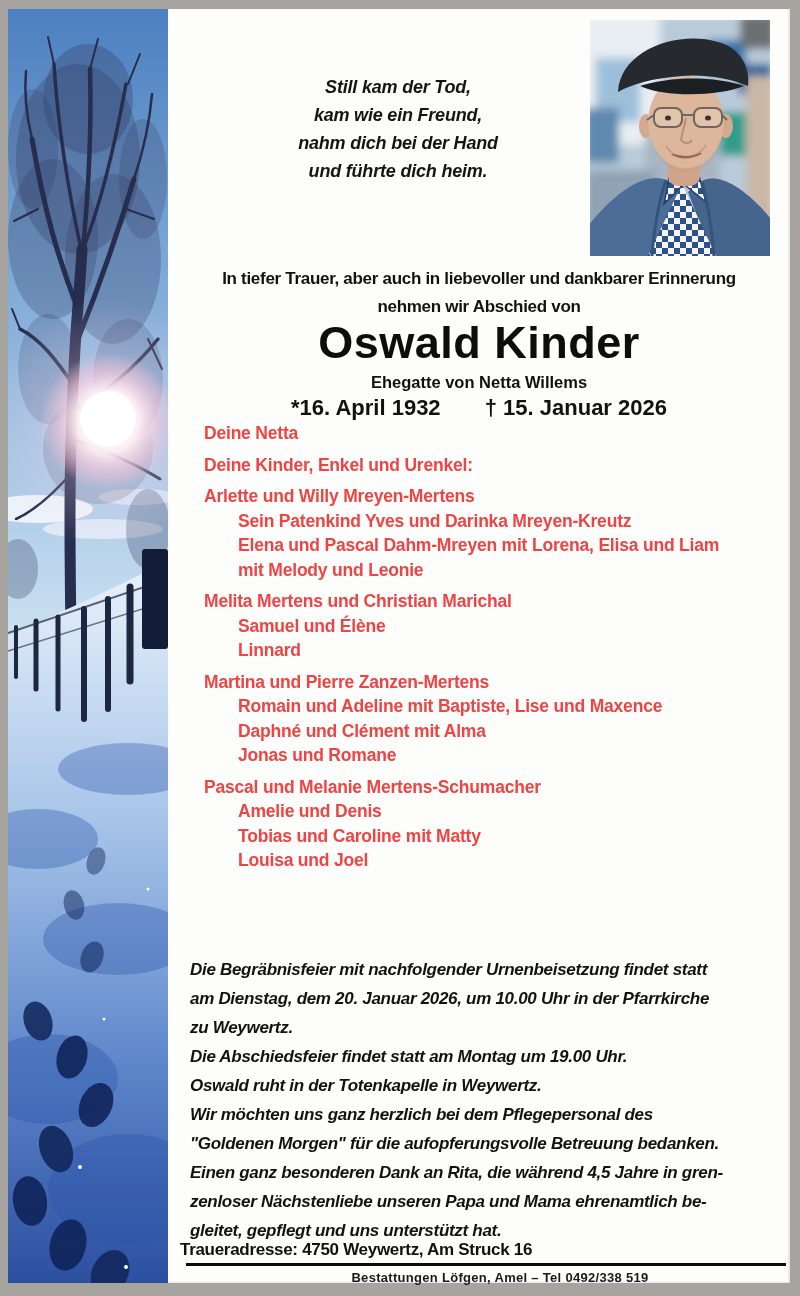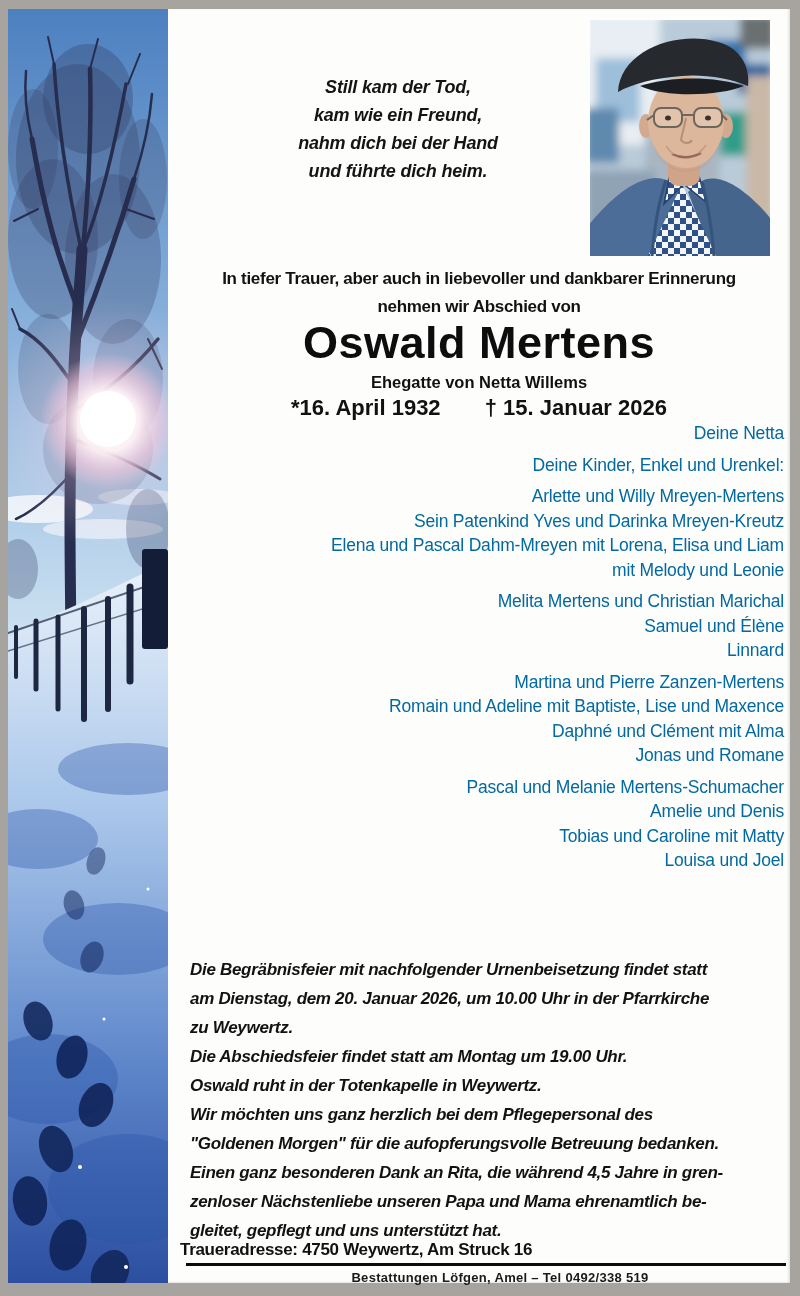--- a/index.html
+++ b/index.html
@@ -39,22 +39,22 @@
     position:absolute;left:164px;top:364px;right:4px;
     text-align:center;font-weight:bold;font-size:16.5px;white-space:nowrap;
   }
   .deceased-dates{
     position:absolute;left:164px;top:386px;right:4px;
     text-align:center;font-weight:bold;font-size:22px;white-space:nowrap;
   }
   .deceased-dates .death{margin-left:38px;}
   .mourners{
     position:absolute;left:196px;top:412px;width:580px;
-    font-weight:normal;font-size:17.5px;line-height:24.5px;letter-spacing:-0.2px;
-    white-space:nowrap;color:#0369a1;text-align:right;
+    font-weight:bold;font-size:17.5px;line-height:24.5px;letter-spacing:-0.2px;
+    white-space:nowrap;color:#ef4444;
   }
   .mourners .spouse{margin-bottom:7px;}
   .mourners .children-label{margin-bottom:7px;}
   .mourners .group{margin-bottom:7px;}
   .mourners .gmember{padding-left:34px;}
   .notices{
     position:absolute;left:182px;top:946px;width:600px;
     font-weight:bold;font-size:17px;line-height:29px;letter-spacing:-0.3px;
     color:#121212;
   }
@@ -254,21 +254,21 @@
       <div class="poem-line">kam wie ein Freund,</div>
       <div class="poem-line">nahm dich bei der Hand</div>
       <div class="poem-line">und führte dich heim.</div>
     </div>
 
   <div class="intro">
     <div>In tiefer Trauer, aber auch in liebevoller und dankbarer Erinnerung</div>
     <div>nehmen wir Abschied von</div>
   </div>
 
-  <div class="deceased-name">Oswald Mertens</div>
+  <div class="deceased-name">Oswald Kinder</div>
   <div class="deceased-relation">Ehegatte von Netta Willems</div>
   <div class="deceased-dates">
     <span class="birth">*16. April 1932</span>
     <span class="death">† 15. Januar 2026</span>
   </div>
 
   <div class="mourners">
     <div class="spouse">Deine Netta</div>
     <div class="children-label">Deine Kinder, Enkel und Urenkel:</div>
     <div id="family-groups">

